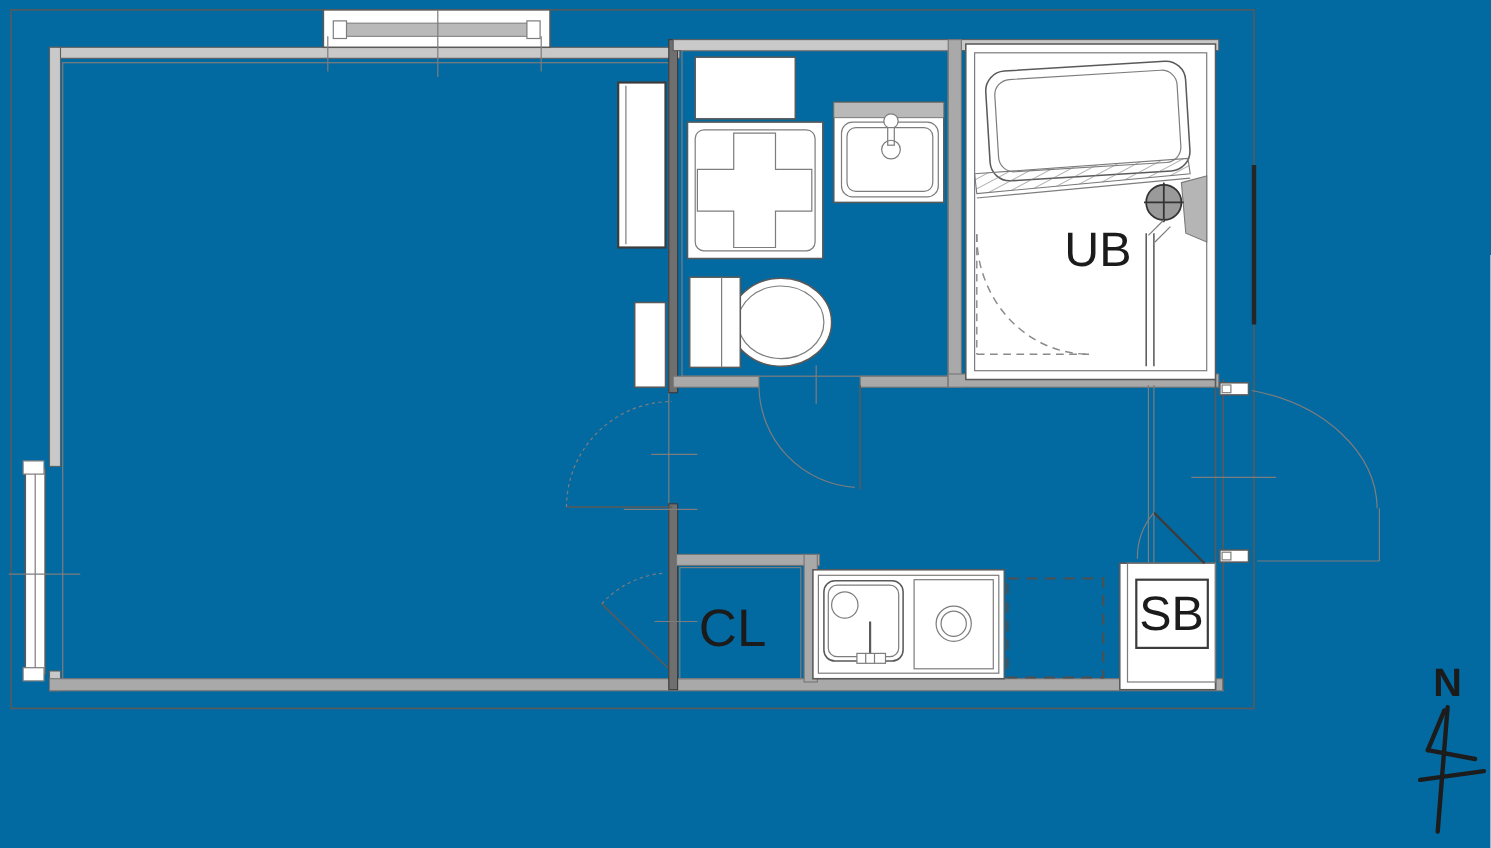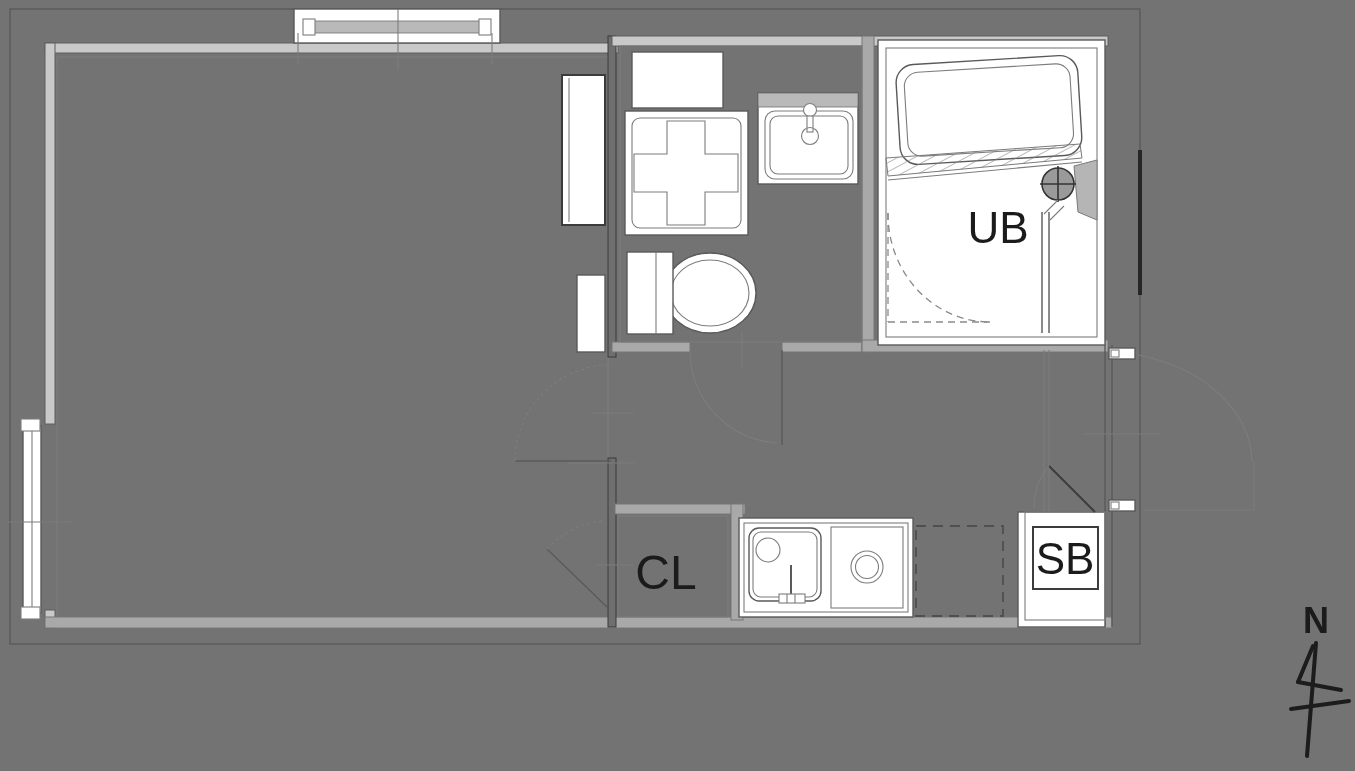--- a/index.html
+++ b/index.html
@@ -1,16 +1,16 @@
 <!DOCTYPE html>
 <html><head>
 <meta charset="utf-8">
 <style>
   html,body{margin:0;padding:0;background:#ffffff;}
-  .stage{position:relative;width:1355px;height:771px;background:#737373;overflow:hidden;
+  .stage{position:relative;width:1355px;height:771px;background:#0369a1;overflow:hidden;
          font-family:"Liberation Sans", sans-serif;}
   svg{position:absolute;left:0;top:0;}
   .thin  {fill:none;stroke:#7d7d7d;stroke-width:1.1;}
   .mid   {fill:none;stroke:#5a5a5a;stroke-width:1.4;}
   .dark  {fill:none;stroke:#3c3c3c;stroke-width:2;}
   .wallL {fill:#c9c9c9;stroke:#5f5f5f;stroke-width:1;}
   .wallG {fill:#a9a9a9;stroke:#767676;stroke-width:1;}
   .wallD {fill:#6f6f6f;stroke:#3a3a3a;stroke-width:1;}
   .white {fill:#ffffff;}
   .glass {fill:#b9b9b9;stroke:#6e6e6e;stroke-width:0.8;}

